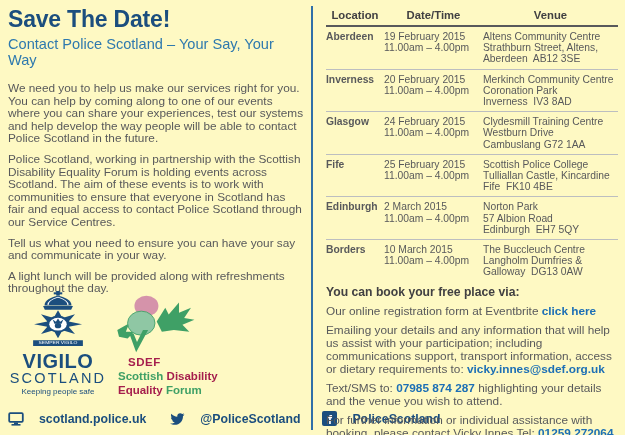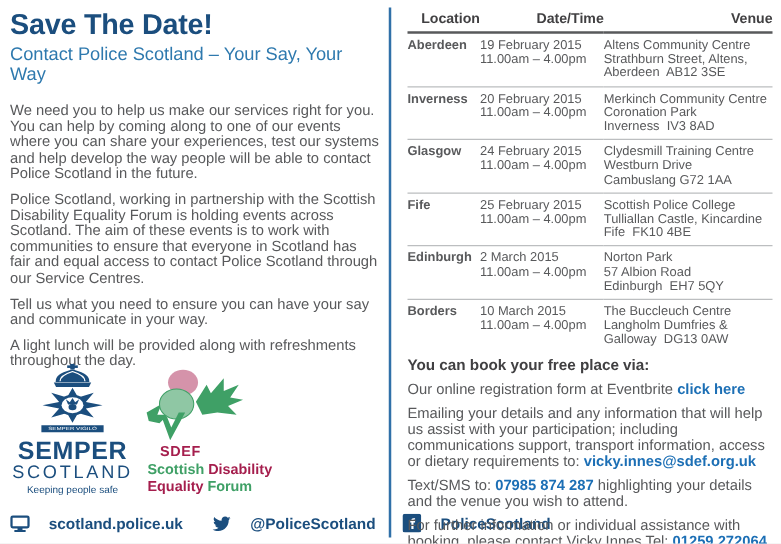--- a/index.html
+++ b/index.html
@@ -1,18 +1,18 @@
 <!DOCTYPE html>
 <html style="--navy: #1b4e7e; --blue: #2e79ae; --link-blue: #1c6fb5; --body-gray: #58595b; --dark-gray: #414042; --rule-gray: #bcbec0; --divider-blue: #3070a8; --sdef-crimson: #a51e4d; --sdef-green: #3fa066; --sdef-pink: #d593aa; --sdef-lightgreen: #8fc7a4;"><head>
 <meta charset="utf-8">
 <style>
   * { box-sizing: border-box; }
   html,body { margin:0; padding:0; background:#e8e8e8; }
   .page {
-    position:relative; width:625px; height:435px; background:#ffffff;
+    position:relative; width:625px; height:435px; background:#fef9c3;
     font-family:"Liberation Sans", sans-serif; overflow:hidden;
     color: var(--body-gray);
   }
   
   .left-col { position:absolute; left:8px; top:6px; width:296px; }
   .page-title {
     margin:0 0 3px 0; font-size:23px; font-weight:bold; color:var(--navy);
     letter-spacing:-0.2px;
   }
   .page-subtitle { margin:0 0 14px 0; font-size:14.6px; color:var(--blue); }
@@ -33,21 +33,21 @@
   .footer-bar { position:absolute; left:8px; top:411px; display:flex; align-items:center; gap:7px; color:var(--navy); font-weight:bold; font-size:12.3px; }
   .footer-item { display:flex; align-items:center; gap:15px; }
   .footer-gap { width:8px; }
 
   .col-divider { position:absolute; left:311px; top:6px; width:2px; height:424px; background:var(--divider-blue); }
 
   
   .right-col { position:absolute; left:326px; top:6px; width:292px; }
   table.events { width:100%; border-collapse:collapse; }
   table.events th {
-    text-align:right; font-size:11.3px; color:var(--dark-gray);
+    text-align:center; font-size:11.3px; color:var(--dark-gray);
     padding:3px 0 4px 0; border-bottom:2px solid var(--body-gray);
   }
   table.events td {
     font-size:10.3px; line-height:11.2px; color:var(--body-gray);
     padding:4px 2px 4px 0; border-bottom:1px solid var(--rule-gray); vertical-align:top;
     white-space:pre-wrap;
   }
   table.events tr:last-child td { border-bottom:none; }
   td.loc-cell { font-weight:bold; color:var(--dark-gray); width:58px;margin-left:16px; }
   td.dt-cell { width:99px; }
@@ -84,21 +84,21 @@
       <polygon fill="currentColor" points="78.8,64 60,69 68.9,83.1 51.3,76 45,91 38.8,76 21.1,83.1 30,69 11.3,64 30,59 21.1,44.9 38.8,52 45,37 51.3,52 68.9,44.9 60,59"></polygon>
       <circle cx="45" cy="64" r="16" fill="currentColor"></circle>
       <circle cx="45" cy="64" r="12.3" fill="#ffffff"></circle>
       <g fill="currentColor">
         <ellipse cx="45" cy="67" rx="4.5" ry="5"></ellipse>
         <path d="M40 63 L37.5 55 L42 59.5 L45 53 L48 59.5 L52.5 55 L50 63 Z"></path>
       </g>
       <path d="M10 95 L80 95 L80 106 L10 106 Z" fill="currentColor"></path>
       <text x="45" y="103" text-anchor="middle" font-size="7" fill="#ffffff" font-family="Liberation Sans, sans-serif">SEMPER VIGILO</text>
     </svg>
-    <div class="police-wordmark">SEMPER</div>
+    <div class="police-wordmark">VIGILO</div>
     <div class="police-wordmark2">SCOTLAND</div>
     <div class="police-tagline">Keeping people safe</div>
   </div>
 
   <div class="sdef-logo">
     <svg width="110" height="60" viewBox="0 0 120 70">
       <polygon fill="var(--sdef-green)" points="62,32 72,16 76,24 88,10 88,22 102,16 94,28 106,30 92,36 100,44 82,42 68,44"></polygon>
       <polygon fill="var(--sdef-green)" points="16,42 30,34 26,44 36,44 28,52 18,50"></polygon>
       <ellipse cx="50" cy="14" rx="14" ry="12" fill="var(--sdef-pink)"></ellipse>
       <ellipse cx="44" cy="34" rx="16" ry="14" fill="var(--sdef-lightgreen)" stroke="var(--sdef-green)" stroke-width="1"></ellipse>

